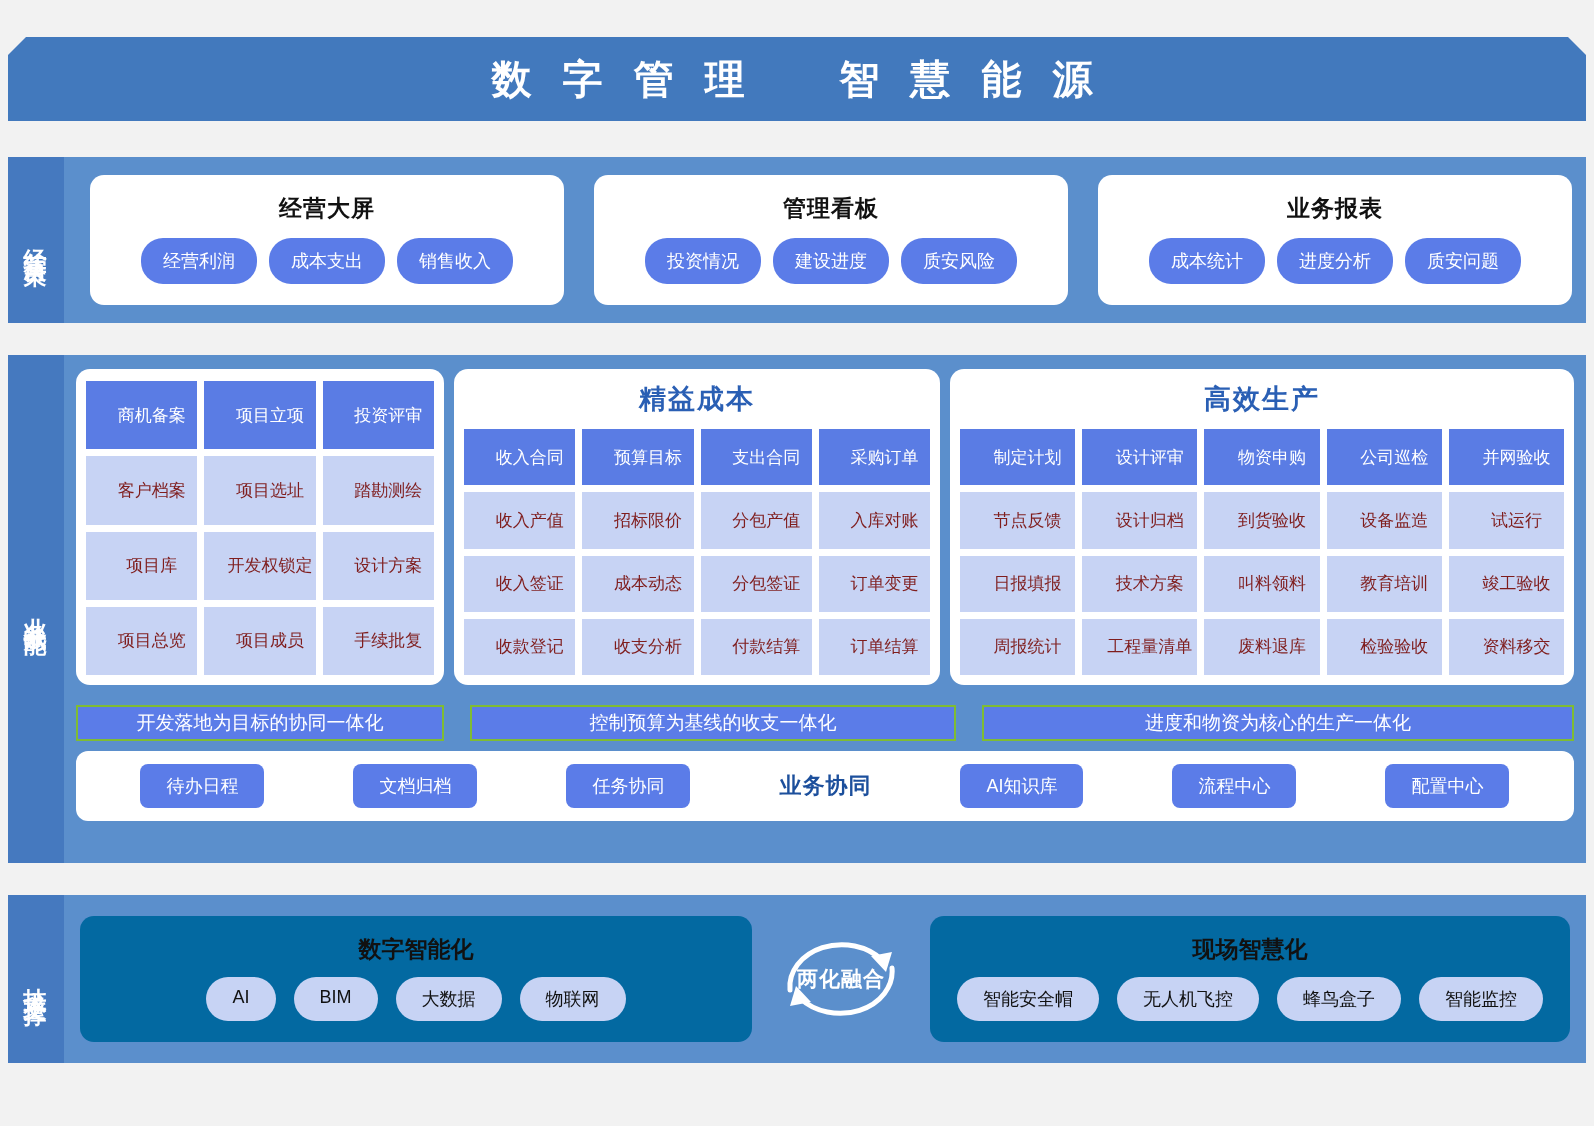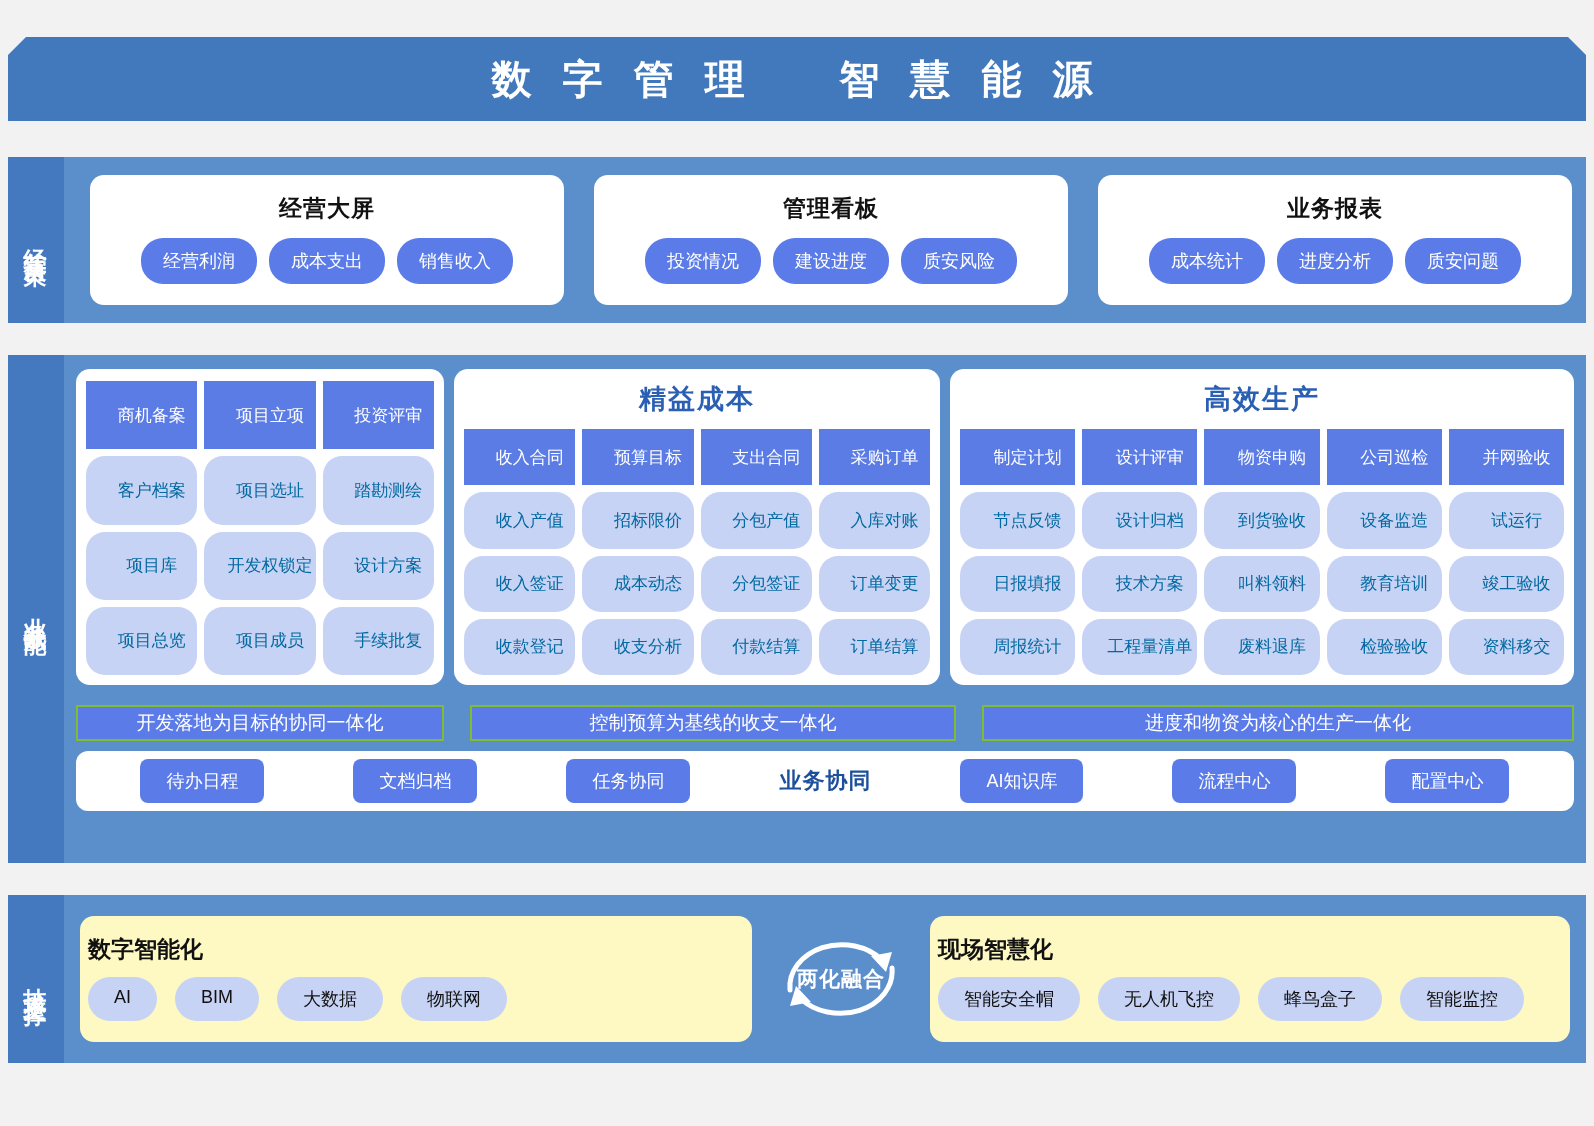--- a/index.html
+++ b/index.html
@@ -118,21 +118,21 @@
   .grid.c3 { grid-template-columns: repeat(3, 1fr); }
   .grid.c4 { grid-template-columns: repeat(4, 1fr); }
   .grid.c5 { grid-template-columns: repeat(5, 1fr); }
   .cell {
     display: flex; align-items: center; justify-content: center;
     font-size: 17px;
     white-space: nowrap;
     padding-left: 20px;
   }
   .cell.head { background: #5a7ce4; color: #ffffff; }
-  .cell.sub  { background: #c7d3f4; color: #0369a1; border-radius: 19px; }
+  .cell.sub  { background: #c7d3f4; color: #7f1d1d; }
 
   
   .integration-row {
     display: flex;
     gap: 26px;
     margin-top: 20px;
     height: 36px;
   }
   .integration {
     background: #5b7ce8;
@@ -144,21 +144,21 @@
   }
   #int-invest { flex: 0 0 368px; }
   #int-cost   { flex: 0 0 486px; }
   #int-prod   { flex: 1 1 auto; }
 
   
   .collab-bar {
     background: #ffffff;
     border-radius: 12px;
     margin-top: 10px;
-    height: 60px;
+    height: 70px;
     display: flex;
     align-items: center;
     justify-content: space-around;
     padding: 0 20px;
   }
   .collab-btn {
     background: #5b7ce8;
     color: #ffffff;
     font-size: 18px;
     border-radius: 8px;
@@ -174,26 +174,26 @@
   }
 
   
   #sec-tech { left: 8px; top: 895px; width: 1578px; height: 168px; }
   #sec-tech .section-body {
     align-items: center;
     padding: 14px 16px;
     gap: 14px;
   }
   .tech-card {
-    background: #fef9c3;
+    background: #0369a1;
     border-radius: 14px;
     padding: 10px 8px 14px;
     display: flex;
     flex-direction: column;
-    align-items: flex-start;
+    align-items: center;
     justify-content: center;
     height: 126px;
   }
   #tech-digital { flex: 0 0 672px; }
   #tech-site    { flex: 1 1 auto; }
   .tech-title {
     color: #111111;
     font-size: 23px;
     font-weight: bold;
     margin-bottom: 12px;

